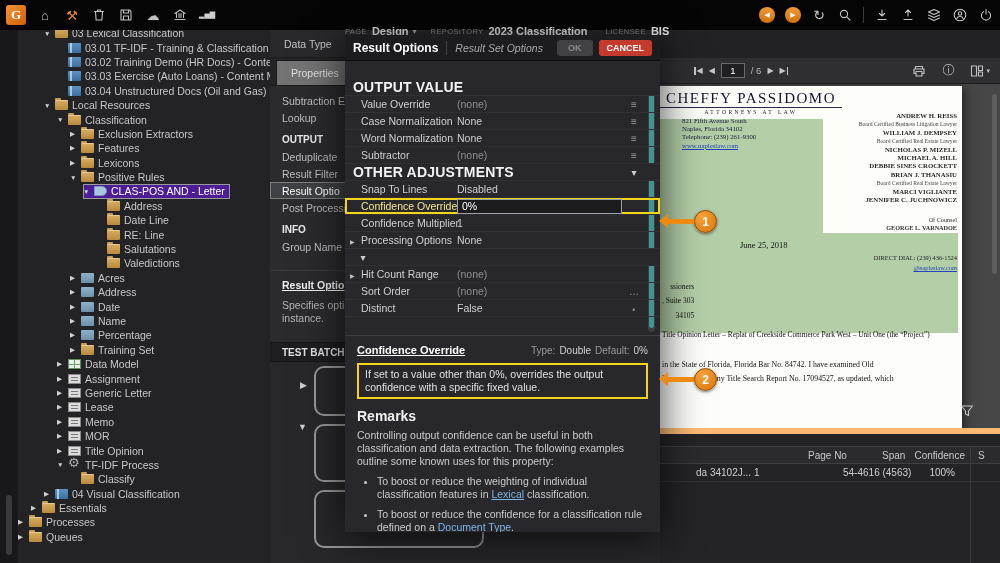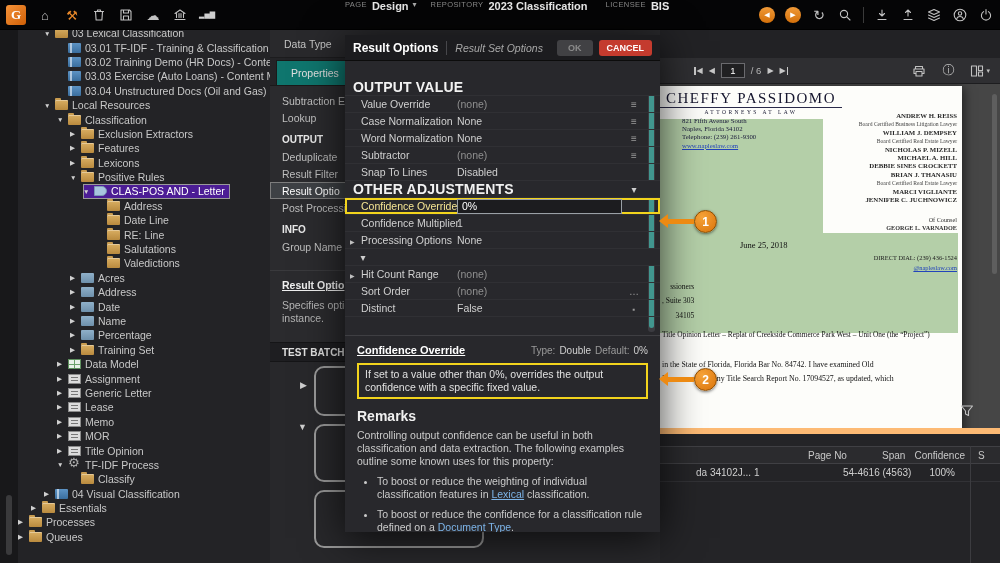--- a/index.html
+++ b/index.html
@@ -8,21 +8,21 @@
 
   
   .topbar { position:absolute; top:0; left:0; right:0; height:30px; background:#050506; border-bottom:1px solid #000; z-index:40; }
   .tb-left { position:absolute; left:6px; top:0; height:30px; display:flex; align-items:center; gap:11px; }
   .logo { width:20px; height:20px; border-radius:3px; background:linear-gradient(135deg,#f5933a,#cf5f06); color:#fff; font-weight:bold; font-size:13px; display:flex; align-items:center; justify-content:center; font-family:"Liberation Serif",serif; }
   .tbi { min-width:16px; text-align:center; color:#c2c2c2; display:flex; align-items:center; justify-content:center; }
   .glyph { font-size:13px; }
   .tools { color:#e8882a; font-size:13px; }
   .chart { font-size:7px; letter-spacing:0; color:#cfcfcf; }
   .isvg { width:14px; height:14px; stroke:#c2c2c2; fill:none; stroke-width:1.1; stroke-linecap:round; stroke-linejoin:round; }
-  .tb-center { position:absolute; left:345px; top:0; height:30px; display:flex; }
+  .tb-center { position:absolute; left:345px; top:16px; height:30px; display:flex; align-items:center; }
   .tb-label { font-size:7.5px; color:#8a8a8a; margin-right:5px; letter-spacing:.4px; }
   .tb-value { font-size:11px; font-weight:bold; color:#ececec; margin-right:4px; white-space:nowrap; }
   .tb-caret { font-size:8px; color:#aaa; margin-right:14px; }
   .gap-l { margin-left:14px; }
   .tb-right { position:absolute; right:6px; top:0; height:30px; display:flex; align-items:center; gap:10px; }
   .circle-btn { width:16px; height:16px; border-radius:50%; background:linear-gradient(#f09a38,#d4700a); color:#fff; font-size:7px; display:flex; align-items:center; justify-content:center; }
   .refresh { font-size:14px; color:#c2c2c2; }
   .tb-divider { width:1px; height:16px; background:#3a3a3a; }
 
   
@@ -48,21 +48,21 @@
   .ic-doc::before { content:""; position:absolute; left:2px; right:2px; top:2px; height:5px;
     background:repeating-linear-gradient(#777 0 1px, transparent 1px 3px); }
   .ic-gear { background:none; }
   .ic-gear::before { content:"⚙"; position:absolute; top:-5px; left:0; font-size:13px; color:#b0b0b0; }
   .ic-and { background:#a8c4de; border-radius:0 5px 5px 0; border:1px solid #7a98b5; }
 
   
   .middle-panel { position:absolute; top:30px; left:270px; width:390px; bottom:0; background:#2b2b2e; z-index:6; }
   .mp-title { position:absolute; top:0; left:0; right:0; height:28px; background:#29292c; border-bottom:1px solid #1c1c1e; font-size:10.5px; color:#c4c4c4; line-height:28px; padding-left:14px; }
   .mp-tabs { position:absolute; top:28px; left:0; right:0; height:28px; background:#242427; border-bottom:1px solid #1a1a1a; display:flex; align-items:flex-end; padding-left:6px; }
-  .mp-tab { background:#0f766e; color:#e0e0e0; font-size:10.5px; padding:6px 14px; border:1px solid #1a1a1a; border-bottom:none; }
+  .mp-tab { background:#737373; color:#e0e0e0; font-size:10.5px; padding:6px 14px; border:1px solid #1a1a1a; border-bottom:none; }
   .mp-grid { position:absolute; top:62px; left:0; right:0; }
   .mrow { display:flex; align-items:center; height:17px; padding-left:12px; font-size:10.5px; color:#bfbfbf; white-space:nowrap; }
   .mrow.mt-header { height:22px; align-items:flex-end; padding-bottom:3px; font-weight:bold; font-size:10px; color:#e8e8e8; }
   .mrow.msel { background:#3e4145; box-shadow:inset 0 0 0 1px #7d7d7d; color:#fff; }
   .mp-help { position:absolute; top:240px; left:0; right:0; border-top:1px solid #3a3a3d; padding:8px 0 0 12px; }
   .mp-help-title { font-weight:bold; text-decoration:underline; font-size:10.5px; color:#f0f0f0; margin-bottom:8px; white-space:nowrap; }
   .mp-help-text { font-size:10.5px; color:#b5b5b5; line-height:12.5px; white-space:nowrap; }
   .mp-batch-header { position:absolute; top:312px; left:0; right:0; height:20px; background:#1e1e21; border-top:1px solid #151517; border-bottom:1px solid #151517; color:#e0e0e0; font-weight:bold; font-size:10px; line-height:20px; padding-left:12px; }
   .mp-batch { position:absolute; top:332px; left:0; right:0; bottom:0; background:#28282b; }
   .b-caret { position:absolute; font-size:9px; color:#cfcfcf; }
@@ -641,29 +641,29 @@
         <span class="dval">None</span>
         <span class="dright"></span>
       </div>
 
       <div class="drow t-prop mut ri-menu">
         <span class="dlabel">Subtractor</span>
         <span class="dval">(none)</span>
         <span class="dright"></span>
       </div>
 
+      <div class="drow t-section chv">
+        <span class="dlabel">OTHER ADJUSTMENTS</span>
+
+        <span class="dright"></span>
+      </div>
+
       <div class="drow t-prop">
         <span class="dlabel">Snap To Lines</span>
         <span class="dval">Disabled</span>
-        <span class="dright"></span>
-      </div>
-
-      <div class="drow t-section chv">
-        <span class="dlabel">OTHER ADJUSTMENTS</span>
-
         <span class="dright"></span>
       </div>
 
       <div class="drow t-prop hl inp">
         <span class="dlabel">Confidence Override</span>
         <span class="dval">0%</span>
         <span class="dright"></span>
       </div>
 
       <div class="drow t-prop">

